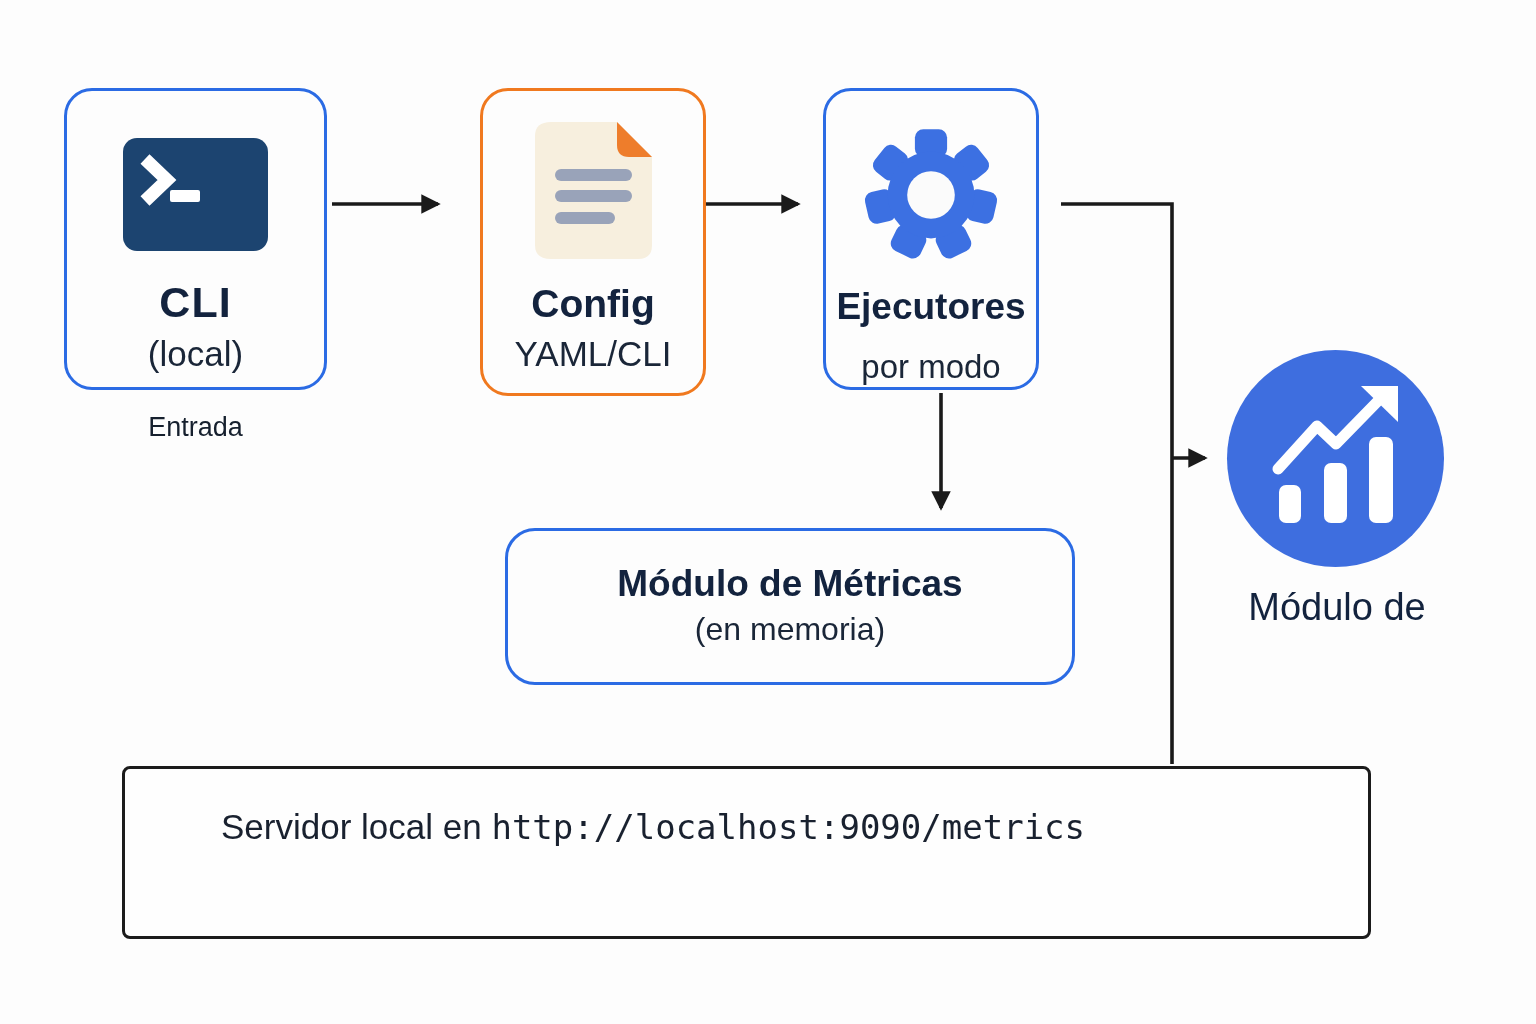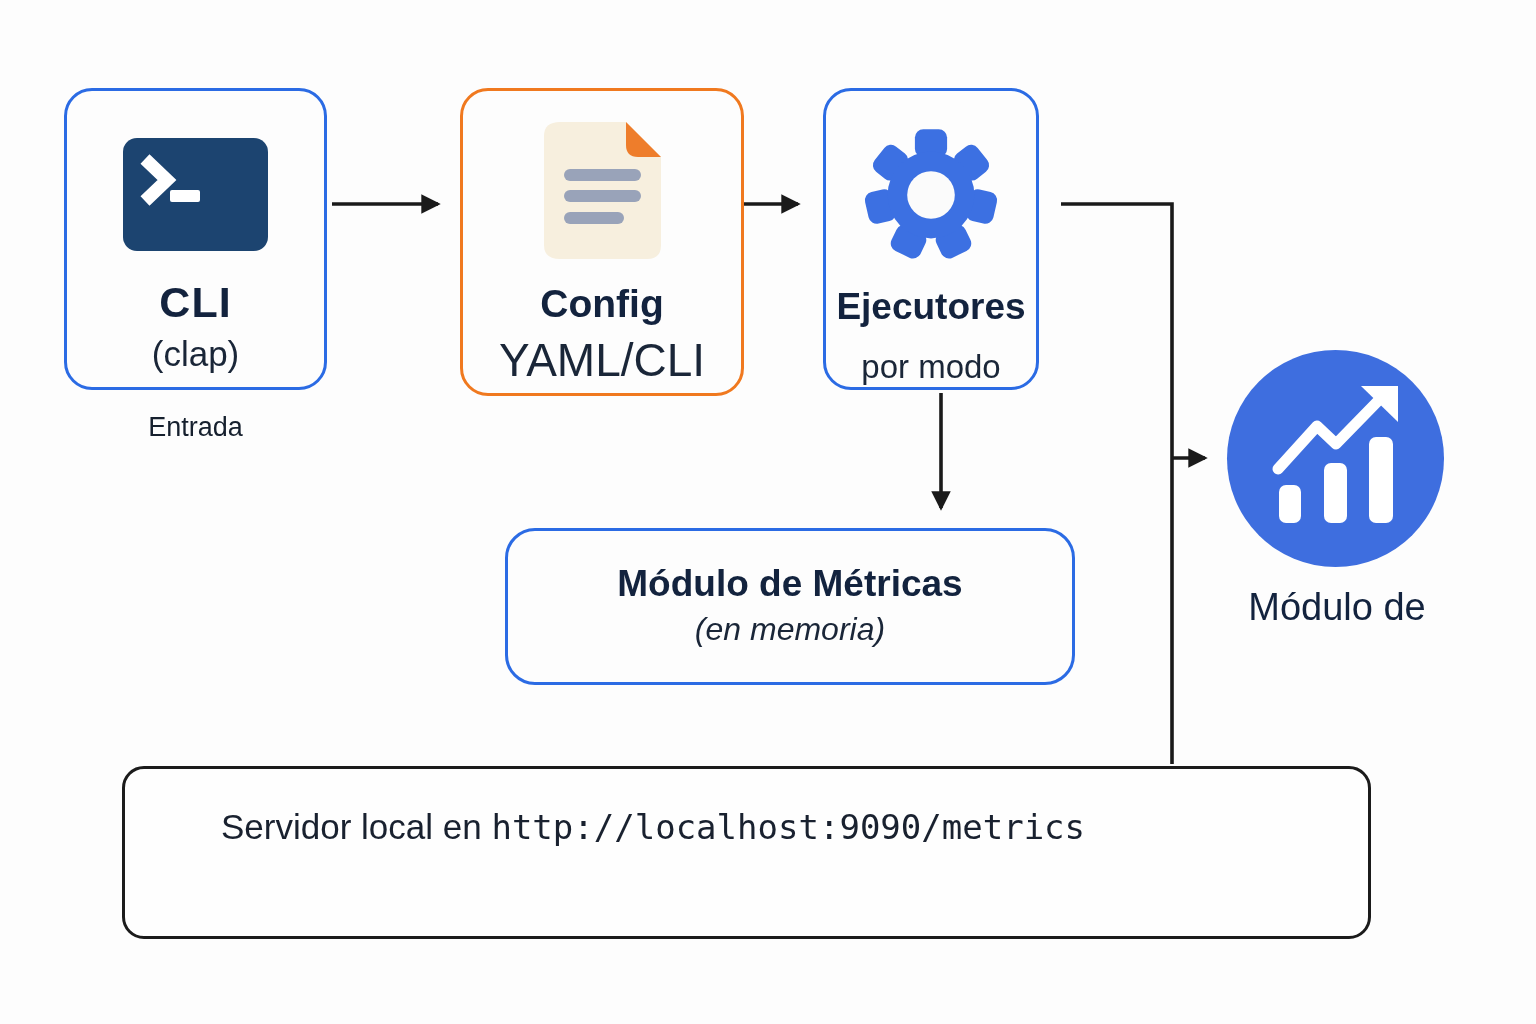--- a/index.html
+++ b/index.html
@@ -16,55 +16,55 @@
     display:flex;flex-direction:column;align-items:center;box-sizing:border-box;
   }
   .node .title{font-weight:bold;color:#13233e;line-height:1.08;}
   .node .subtitle{font-weight:normal;color:#1a2638;line-height:1.2;}
 
   .node-cli{left:64px;top:88px;width:263px;height:302px;}
   .node-cli .icon-wrap{margin-top:47px;}
   .node-cli .title{font-size:43px;margin-top:24px;letter-spacing:1px;}
   .node-cli .subtitle{font-size:35px;margin-top:8px;}
 
-  .node-config{left:460px;top:88px;width:284px;height:308px;border-color:#f0791f;}
+  .node-config{left:480px;top:88px;width:226px;height:308px;border-color:#f0791f;}
   .node-config .icon-wrap{margin-top:31px;}
   .node-config .title{font-size:39px;margin-top:20px;}
-  .node-config .subtitle{font-size:46px;margin-top:8px;}
+  .node-config .subtitle{font-size:35px;margin-top:8px;}
 
   .node-exec{left:823px;top:88px;width:216px;height:302px;}
   .node-exec .icon-wrap{margin-top:34px;}
   .node-exec .title{font-size:37px;margin-top:18px;}
   .node-exec .subtitle{font-size:33px;margin-top:20px;}
 
   .caption-entrada{
     position:absolute;left:64px;top:412px;width:263px;text-align:center;
     font-size:27px;color:#16202e;
   }
 
   .node-metrics-mem{
     left:505px;top:528px;width:570px;height:157px;border-radius:30px;
     justify-content:center;
   }
   .node-metrics-mem .title{font-size:37px;}
-  .node-metrics-mem .subtitle{font-size:32px;margin-top:6px;font-style:italic;}
+  .node-metrics-mem .subtitle{font-size:32px;margin-top:6px;}
 
   .metrics-circle{
     position:absolute;left:1227px;top:350px;width:217px;height:217px;border-radius:50%;
     background:#3e6edf;
   }
   .metrics-circle svg{position:absolute;left:0;top:0;}
   .metrics-circle-label{
     position:absolute;left:1205px;top:580px;width:264px;text-align:center;
     font-weight:normal;font-size:38px;line-height:1.44;color:#13233e;
   }
 
   .note-box{
     position:absolute;left:122px;top:766px;width:1249px;height:173px;box-sizing:border-box;
-    background:#fefefe;border:3px solid #1b1b1b;border-radius:22px;
+    background:#fefefe;border:3px solid #1b1b1b;border-radius:8px;
     padding:26px 0 0 96px;font-size:35px;line-height:63px;color:#19212f;
   }
   .note-box .mono{font-family:"DejaVu Sans Mono","Liberation Mono",monospace;font-size:34px;}
 </style>
 </head>
 <body>
 
 <div class="stage">
 
   <svg class="connectors" width="1536" height="1024" viewBox="0 0 1536 1024" xmlns="http://www.w3.org/2000/svg">
@@ -84,21 +84,21 @@
 
   <div class="node node-cli">
     <div class="icon-wrap">
       <svg width="145" height="113" viewBox="0 0 145 113" xmlns="http://www.w3.org/2000/svg">
         <rect x="0" y="0" width="145" height="113" rx="14" fill="#1c4470"></rect>
         <polyline points="22,21 44,42 22,63" stroke="#ffffff" stroke-width="13" fill="none"></polyline>
         <rect x="47" y="52" width="30" height="12" rx="2" fill="#ffffff"></rect>
       </svg>
     </div>
     <div class="title">CLI</div>
-    <div class="subtitle">(clap)</div>
+    <div class="subtitle">(local)</div>
   </div>
   <div class="caption-entrada">Entrada</div>
 
   <div class="node node-config">
     <div class="icon-wrap">
       <svg width="117" height="137" viewBox="0 0 117 137" xmlns="http://www.w3.org/2000/svg">
         <path d="M16 0 H82 L117 35 V123 Q117 137 103 137 H16 Q0 137 0 123 V14 Q0 0 16 0 Z" fill="#f7efde"></path>
         <path d="M82 0 L117 35 H94 Q82 35 82 23 Z" fill="#ee7d2b"></path>
         <rect x="20" y="47" width="77" height="12" rx="6" fill="#99a3b9"></rect>
         <rect x="20" y="68" width="77" height="12" rx="6" fill="#99a3b9"></rect>

